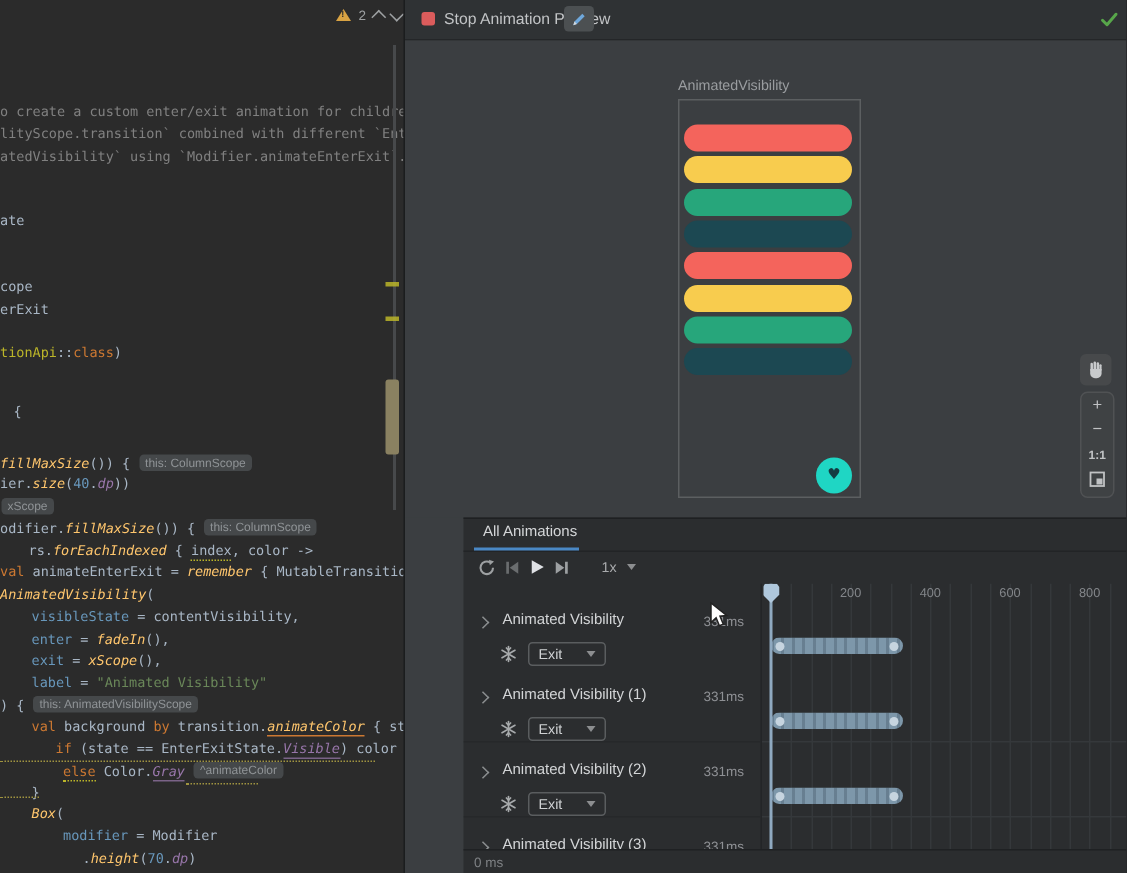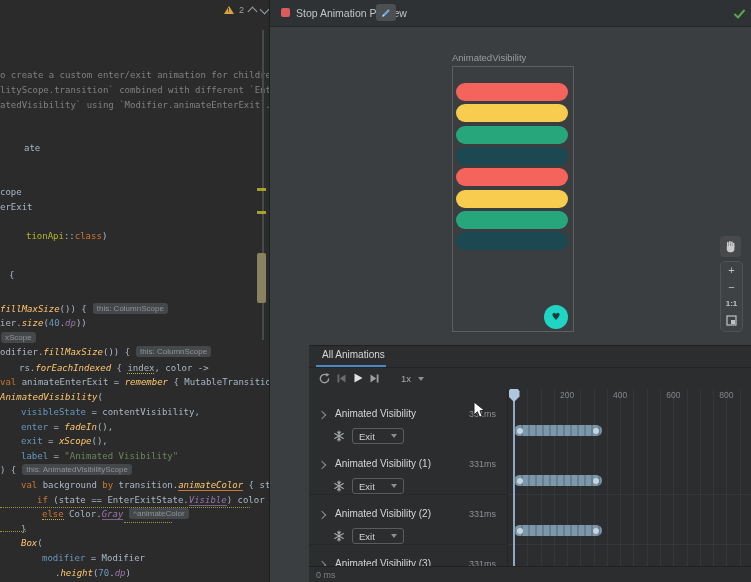--- a/index.html
+++ b/index.html
@@ -110,24 +110,24 @@
 </head>
 <body>
 
 <div class="stage">
 
   <div id="editor">
     <div id="code-lines">
         <div class="code-line" style="left: 0px; top: 69px;"><span class="seg cmt">o create a custom enter/exit animation for children o</span></div>
         <div class="code-line" style="left: 0px; top: 84px;"><span class="seg cmt">lityScope.transition` combined with different `Enter/</span></div>
         <div class="code-line" style="left: 0px; top: 99px;"><span class="seg cmt">atedVisibility` using `Modifier.animateEnterExit`.</span></div>
-        <div class="code-line" style="left: 0px; top: 142px; padding-left: 24px;"><span class="seg pln">ate</span></div>
+        <div class="code-line" style="left: 0px; top: 142px;"><span class="seg pln">ate</span></div>
         <div class="code-line" style="left: 0px; top: 186px;"><span class="seg pln">cope</span></div>
         <div class="code-line" style="left: 0px; top: 201px;"><span class="seg pln">erExit</span></div>
-        <div class="code-line" style="left: 0px; top: 230px; margin-left: 26px;"><span class="seg ann">tionApi</span><span class="seg pln">::</span><span class="seg kw">class</span><span class="seg pln">)</span></div>
+        <div class="code-line" style="left: 0px; top: 230px;"><span class="seg ann">tionApi</span><span class="seg pln">::</span><span class="seg kw">class</span><span class="seg pln">)</span></div>
         <div class="code-line" style="left: 9px; top: 269px;"><span class="seg pln">{</span></div>
         <div class="code-line" style="left: 0px; top: 303px;"><span class="seg fn">fillMaxSize</span><span class="seg pln">()) {</span><span class="seg badge">this: ColumnScope</span></div>
         <div class="code-line" style="left: 0px; top: 317px;"><span class="seg pln">ier.</span><span class="seg fn">size</span><span class="seg pln">(</span><span class="seg num">40</span><span class="seg pln">.</span><span class="seg prop">dp</span><span class="seg pln">))</span></div>
         <div class="code-line" style="left: -5px; top: 332px;"><span class="seg badge">xScope</span></div>
         <div class="code-line" style="left: 0px; top: 346px;"><span class="seg pln">odifier.</span><span class="seg fn">fillMaxSize</span><span class="seg pln">()) {</span><span class="seg badge">this: ColumnScope</span></div>
         <div class="code-line" style="left: 0px; top: 362px; padding-left: 19px;"><span class="seg pln">rs.</span><span class="seg fn">forEachIndexed</span><span class="seg pln"> { </span><span class="seg pln ulw">index</span><span class="seg pln">, color -&gt;</span></div>
         <div class="code-line" style="left: 0px; top: 376px;"><span class="seg kw">val</span><span class="seg pln"> animateEnterExit = </span><span class="seg fn">remember</span><span class="seg pln"> { MutableTransitionS</span></div>
         <div class="code-line" style="left: 0px; top: 391px;"><span class="seg fn">AnimatedVisibility</span><span class="seg pln">(</span></div>
         <div class="code-line" style="left: 21px; top: 406px;"><span class="seg arg">visibleState</span><span class="seg pln"> = contentVisibility,</span></div>
         <div class="code-line" style="left: 21px; top: 421px;"><span class="seg arg">enter</span><span class="seg pln"> = </span><span class="seg fn">fadeIn</span><span class="seg pln">(),</span></div>

